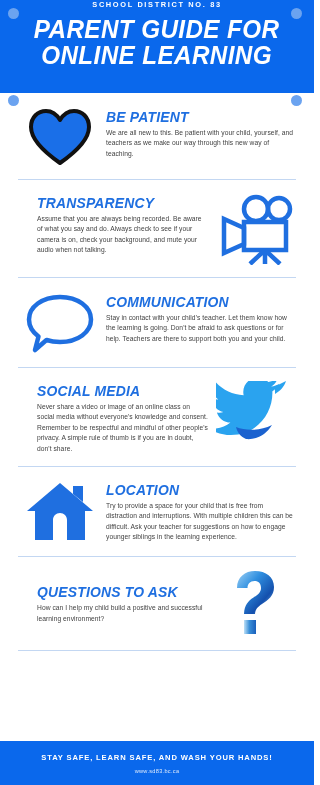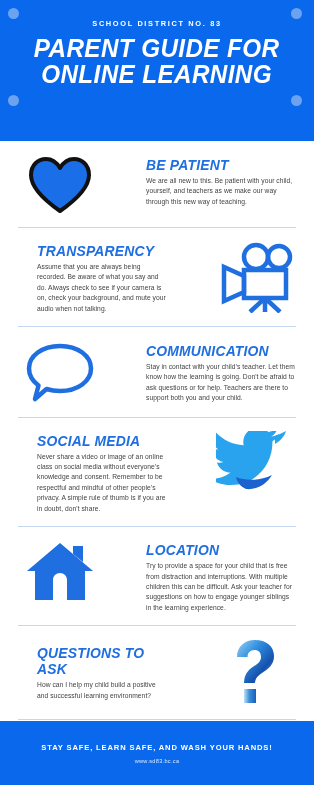--- a/index.html
+++ b/index.html
@@ -19,28 +19,27 @@
     height: 785px;
     position: relative;
     background: #ffffff;
     display: flex;
     flex-direction: column;
   }
 
   
   .header {
     background: #0a68ec;
-    height: 141px;
+    height: 93px;
     position: relative;
     flex: none;
     display: flex;
     flex-direction: column;
     align-items: center;
     justify-content: flex-start;
-    padding-top: 19px;
     box-sizing: border-box;
   }
   .dot {
     position: absolute;
     width: 11px;
     height: 11px;
     border-radius: 50%;
     background: #6ba3f0;
   }
   .dot.tl { left: 8px;  top: 8px; }
@@ -76,21 +75,20 @@
     flex: 1 1 auto;
     padding: 0;
     position: relative;
   }
   .section {
     position: relative;
     padding: 0 18px;
     box-sizing: border-box;
     display: flex;
     align-items: flex-start;
-    gap: 40px;
   }
   .section.icon-left  { flex-direction: row; }
   .section.icon-right { flex-direction: row-reverse; }
 
   .sec-icon {
     flex: none;
     width: 84px;
     display: flex;
     align-items: center;
     justify-content: center;
@@ -126,21 +124,21 @@
   .divider {
     height: 1px;
     background: #c3d7f2;
     margin: 0 18px;
   }
 
   
   .footer {
     background: #0a68ec;
     flex: none;
-    height: 64px;
+    height: 44px;
     display: flex;
     flex-direction: column;
     align-items: center;
     justify-content: center;
     box-sizing: border-box;
   }
   .footer-tagline {
     color: #ffffff;
     font-size: 7.6px;
     font-weight: bold;

